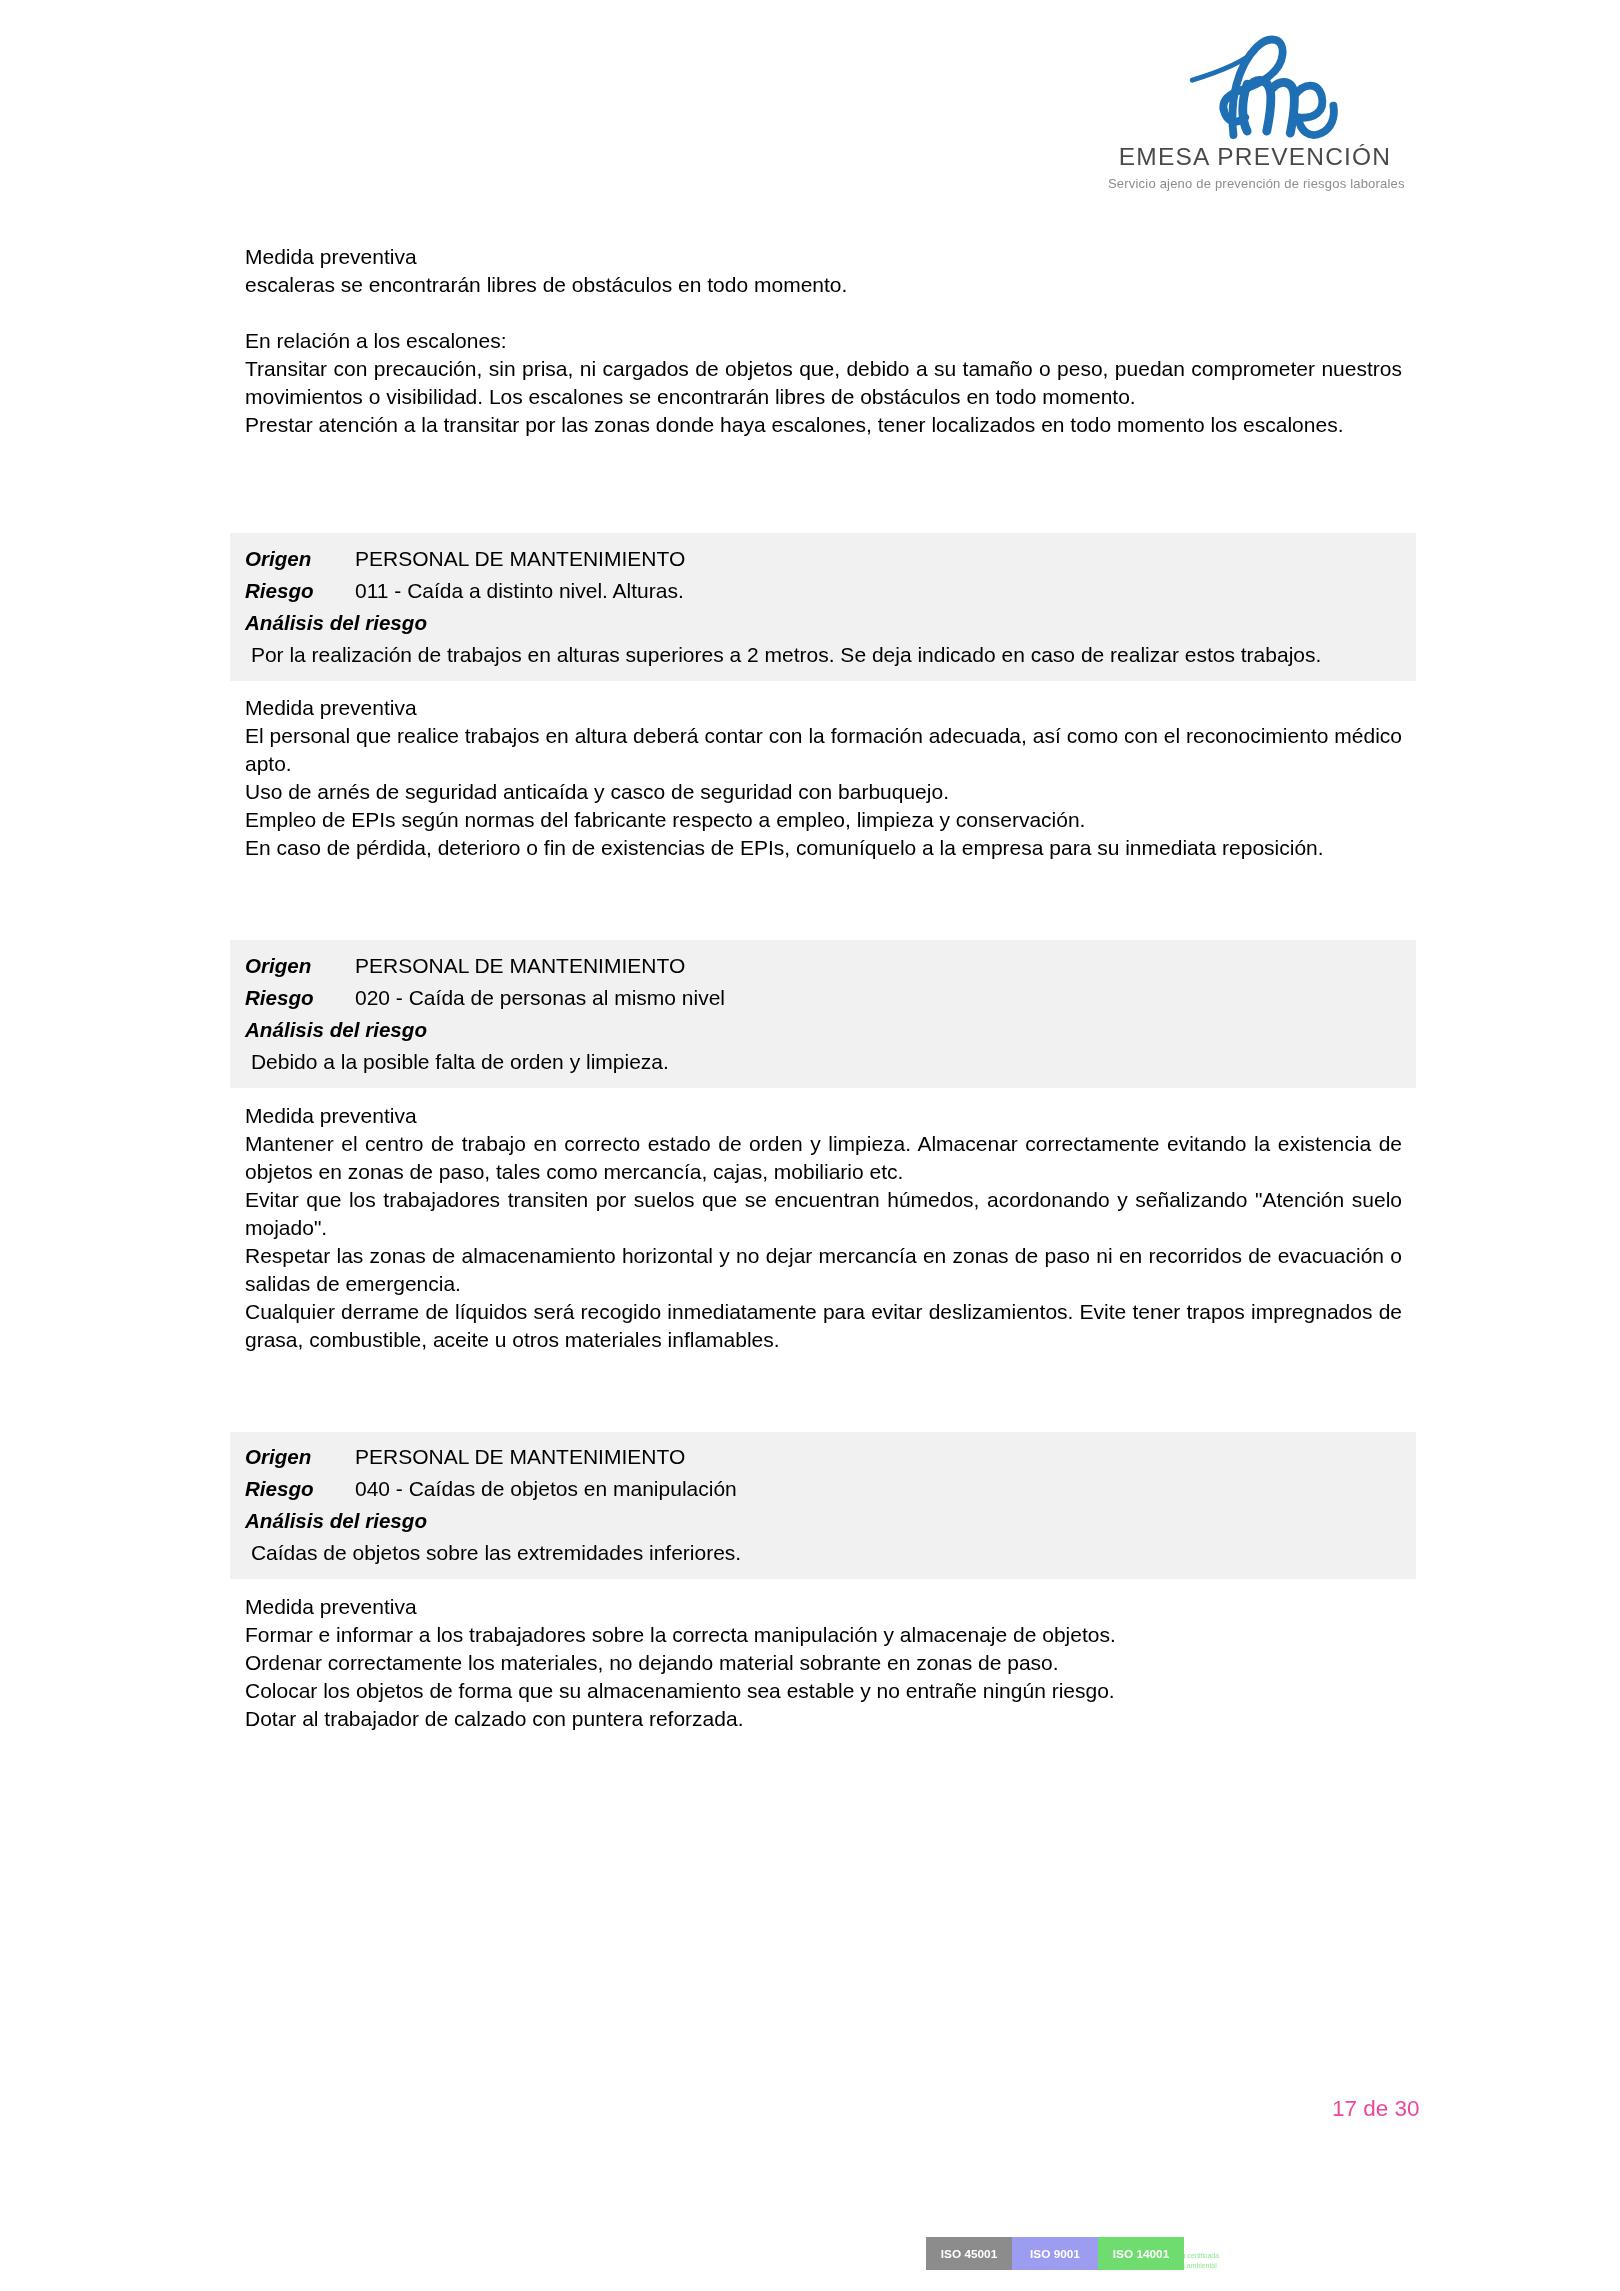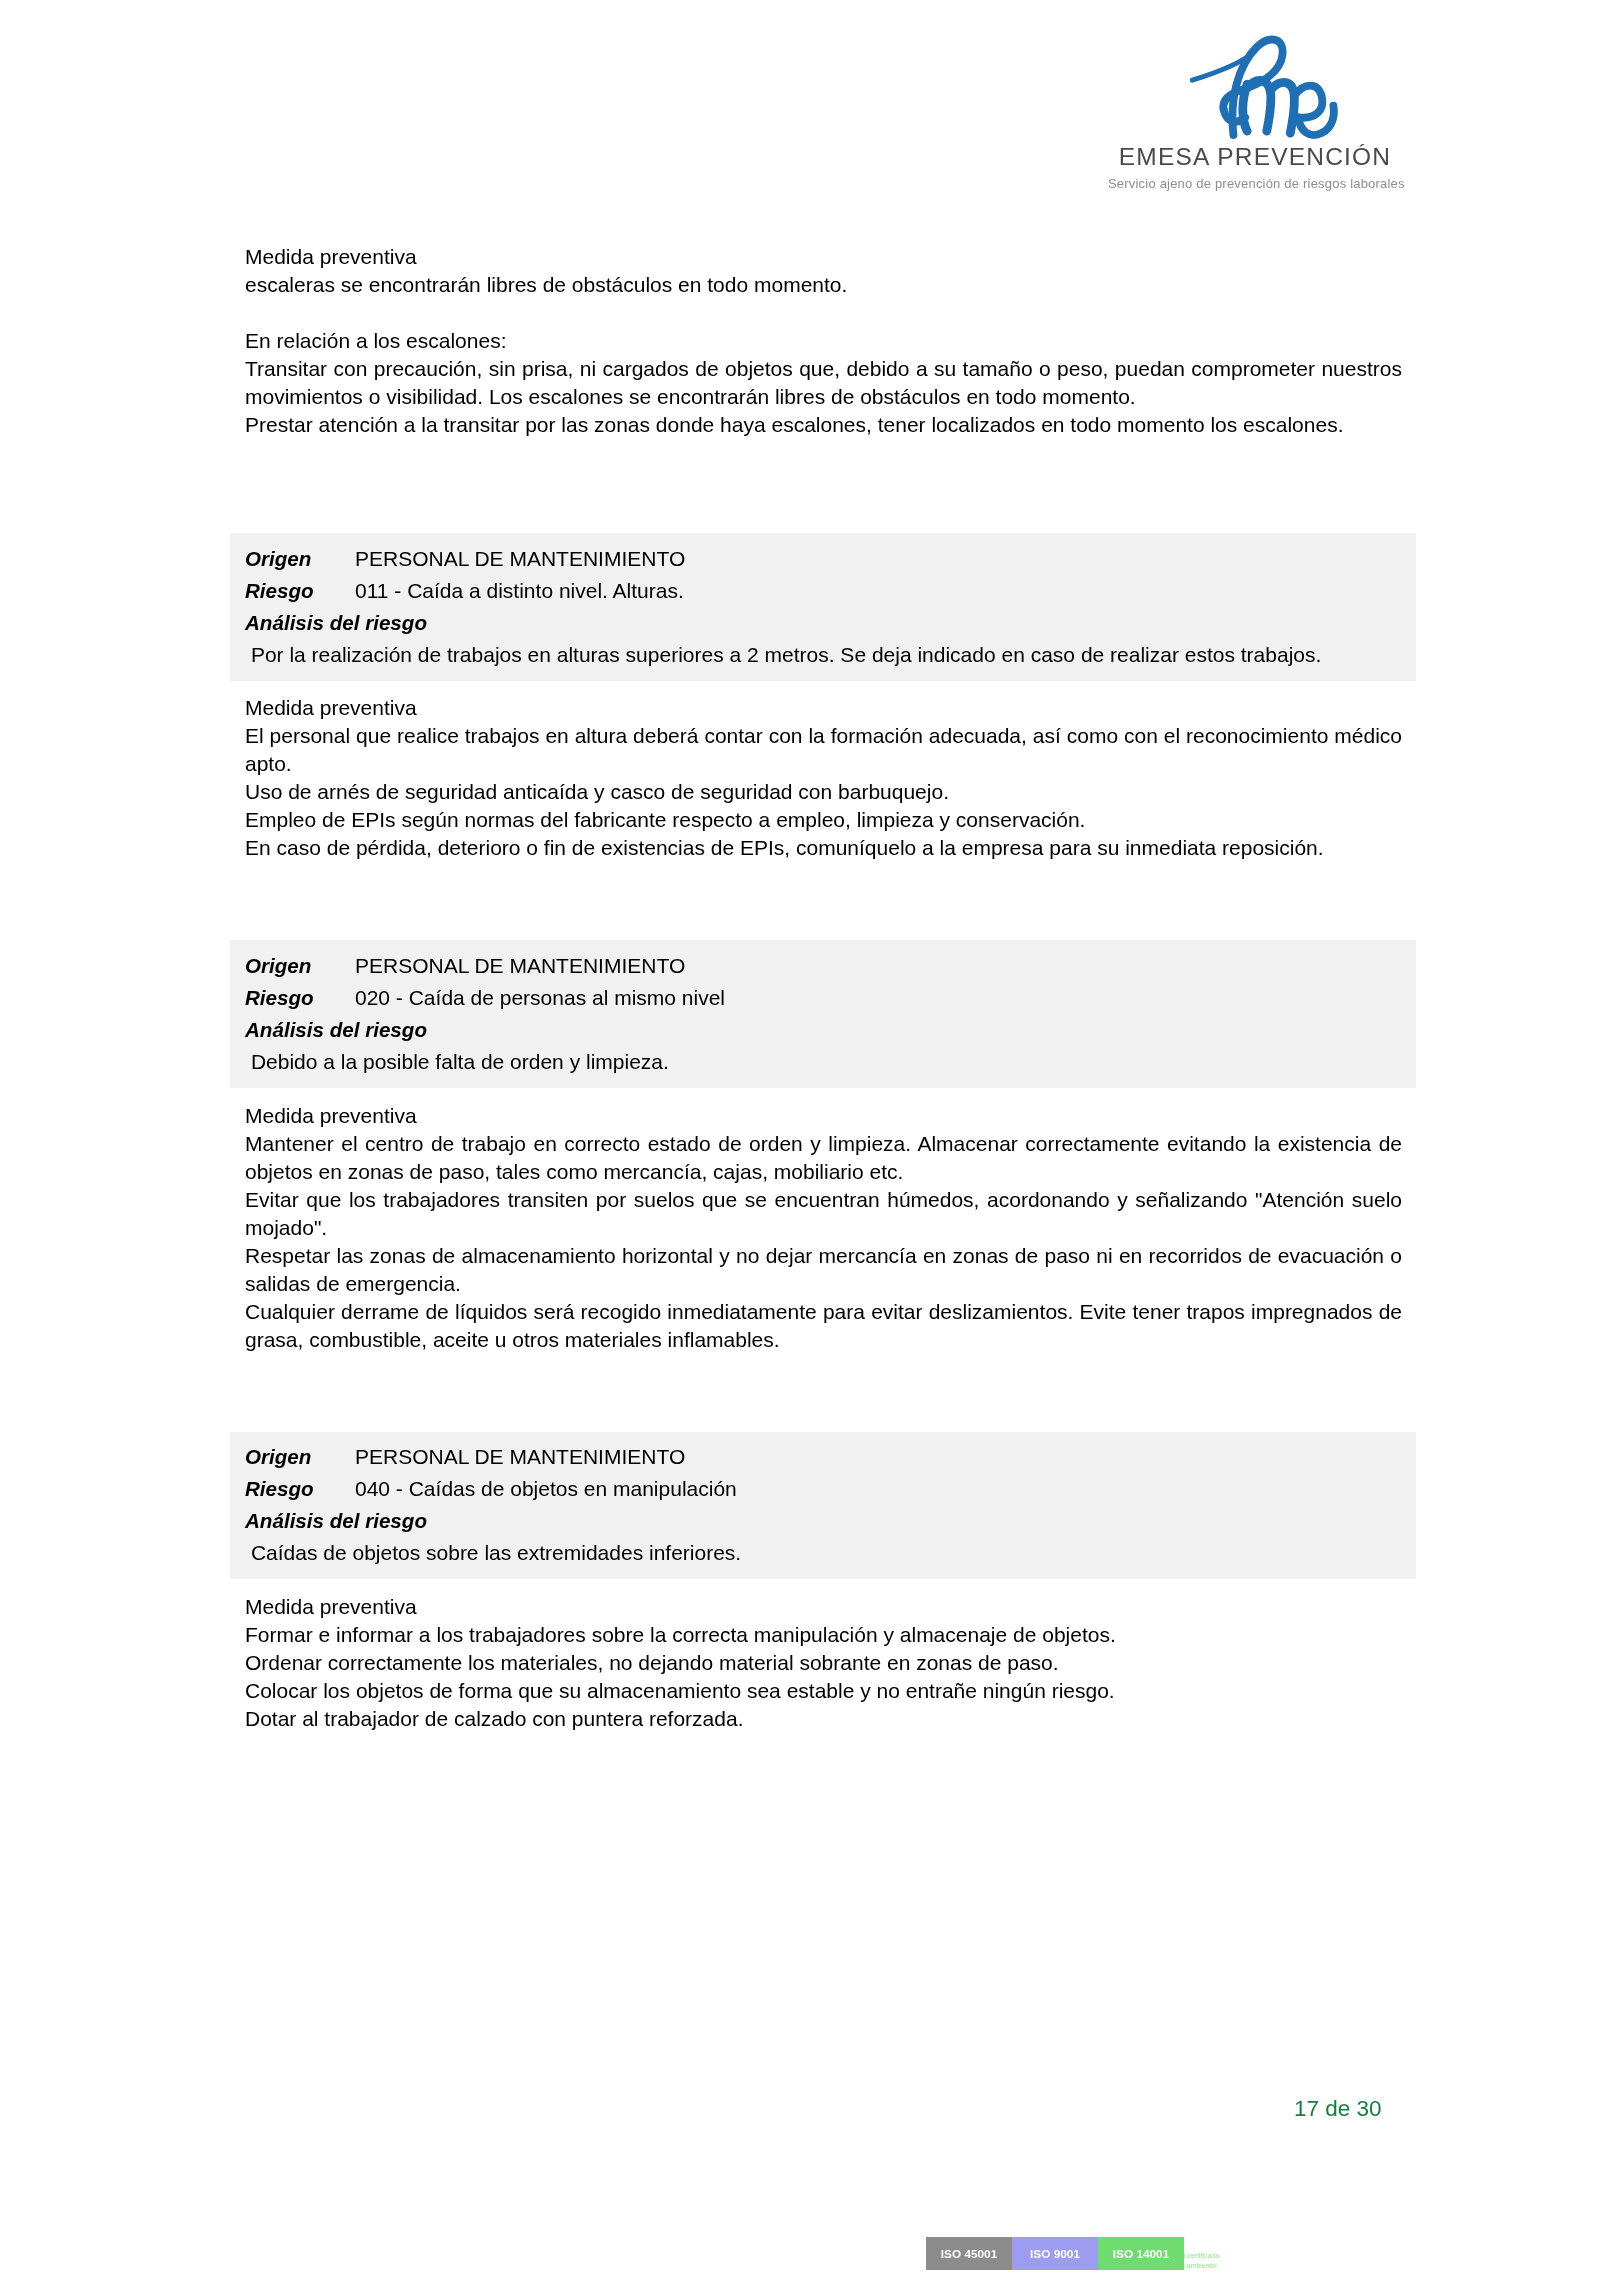--- a/index.html
+++ b/index.html
@@ -137,24 +137,24 @@
     position: absolute;
     left: 174px;
     top: 47px;
     font-size: 21.6px;
     line-height: 30px;
     color: #9a9a9a;
     width: 421px;
   }
   .page-num {
     position: absolute;
-    left: 1294px;
+    left: 1332px;
     top: 7.8px;
     font-size: 22.5px;
-    color: #15803d;
+    color: #ec4899;
   }
   .cert-strip {
     position: absolute;
     left: 926px;
     top: 27.4px;
     display: flex;
     gap: 0px;
   }
   .cert {
     width: 86px;

